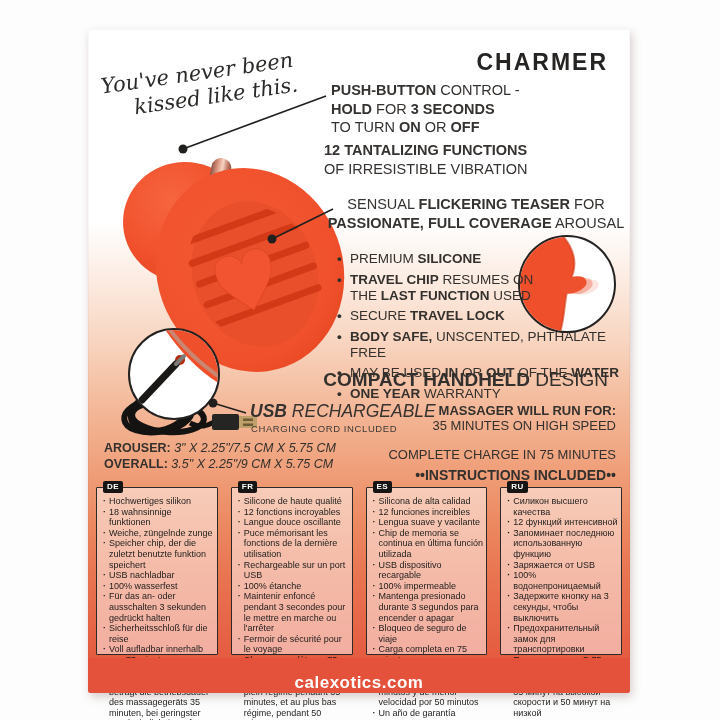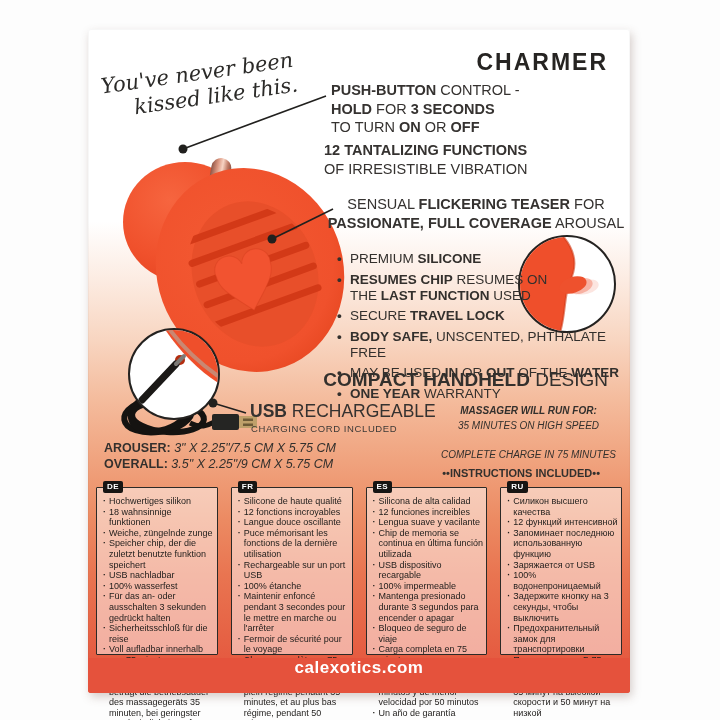--- a/index.html
+++ b/index.html
@@ -17,36 +17,36 @@
     letter-spacing:2px;color:#262422;}
   .co{color:#353230;font-size:14.5px;line-height:18.5px;}
   .co-push{position:absolute;left:243px;top:52px;}
   .co-fn{position:absolute;left:236px;top:112px;width:300px;text-align:left;}
   .co-teaser{position:absolute;left:234px;top:158px;width:308px;text-align:center;margin-top:8px;}
   .feats{position:absolute;left:249px;top:222px;width:302px;font-size:13.5px;line-height:16px;color:#33302d;}
   .feat-item{position:relative;padding-left:13px;margin-bottom:4.5px;}
   .feat-item::before{content:"•";position:absolute;left:0;top:0;font-weight:bold;}
   .design{position:absolute;left:220px;top:340px;width:300px;text-align:right;
     font-size:19px;color:#33302d;}
-  .usb-title{position:absolute;left:162px;top:372px;font-size:17.5px;color:#353230;}
+  .usb-title{position:absolute;left:162px;top:372px;font-size:17.5px;color:#353230;font-style:italic;}
   .usb-sub{position:absolute;left:163px;top:394px;font-size:9.5px;letter-spacing:.6px;color:#3c3936;}
   .dims{position:absolute;left:16px;top:411px;font-size:12.5px;line-height:16px;color:#33302d;}
-  .runtime{position:absolute;right:14px;top:375px;text-align:center;font-size:10px;
-    line-height:14.5px;color:#33302d;font-style:italic;}
-  .instructions{position:absolute;right:30px;top:438px;font-size:11px;font-weight:bold;color:#33302d;}
+  .runtime{position:absolute;right:14px;top:375px;text-align:right;font-size:13px;
+    line-height:14.5px;color:#33302d;}
+  .instructions{position:absolute;right:14px;top:438px;font-size:14px;font-weight:bold;color:#33302d;}
   .lang-row{position:absolute;left:8px;top:458px;width:526px;height:168px;display:flex;gap:13px;}
   .lang-box{flex:1;position:relative;border:1.5px solid #2c2a27;border-radius:1px;
     background:rgba(255,255,255,.5);padding:8px 3px 3px 5px;box-sizing:border-box;}
   .lang-tab{position:absolute;top:-7px;left:6px;background:#171513;color:#fff;font-size:8px;
     font-weight:bold;padding:1px 4px 2px;border-radius:2px;letter-spacing:.5px;}
   .lang-list{margin:0;padding:0;list-style:none;font-size:9px;line-height:10.6px;color:#1f1d1b;}
   .lang-item{position:relative;padding-left:7px;}
   .lang-item::before{content:"·";position:absolute;left:1px;font-weight:bold;}
   .band{position:absolute;left:0;bottom:0;width:100%;height:35px;background:#e5523c;
-    display:flex;align-items:flex-start;justify-content:center;border-radius:0 0 3px 3px;}
+    display:flex;align-items:flex-end;justify-content:center;border-radius:0 0 3px 3px;}
   .website{color:#fff;font-weight:bold;font-size:17px;letter-spacing:.5px;}
   .mag{position:absolute;border-radius:50%;border:2.5px solid #242220;background:#fff;overflow:hidden;}
   #mag-teaser{left:430px;top:206px;width:94px;height:94px;}
   #mag-port{left:40px;top:299px;width:88px;height:88px;}
   svg{display:block;}
   .abs{position:absolute;}
 </style>
 </head>
 <body>
 
@@ -138,21 +138,21 @@
       <line x1="125" y1="374" x2="158" y2="384" stroke="#21201e" stroke-width="1.6"></line>
       <circle cx="125" cy="374" r="4.5" fill="#21201e"></circle>
     </svg>
 
     <div class="co co-push"><span class="b">PUSH-BUTTON</span><span> CONTROL -</span><br><span class="b">HOLD</span><span> FOR </span><span class="b">3 SECONDS</span><br><span>TO TURN </span><span class="b">ON</span><span> OR </span><span class="b">OFF</span></div>
     <div class="co co-fn"><span class="b">12 TANTALIZING FUNCTIONS</span><br><span>OF IRRESISTIBLE VIBRATION</span></div>
     <div class="co co-teaser"><span>SENSUAL </span><span class="b">FLICKERING TEASER</span><span> FOR</span><br><span class="b">PASSIONATE, FULL COVERAGE</span><span> AROUSAL</span></div>
 
     <div class="feats">
         <div class="feat-item"><span>PREMIUM </span><span class="b">SILICONE</span></div>
-        <div class="feat-item"><span class="b">RESUMES CHIP</span><span> RESUMES ON</span><br><span>THE </span><span class="b">LAST FUNCTION</span><span> USED</span></div>
+        <div class="feat-item"><span class="b">TRAVEL CHIP</span><span> RESUMES ON</span><br><span>THE </span><span class="b">LAST FUNCTION</span><span> USED</span></div>
         <div class="feat-item"><span>SECURE </span><span class="b">TRAVEL LOCK</span></div>
         <div class="feat-item"><span class="b">BODY SAFE,</span><span> UNSCENTED, PHTHALATE FREE</span></div>
         <div class="feat-item"><span>MAY BE USED </span><span class="b">IN</span><span> OR </span><span class="b">OUT</span><span> OF THE </span><span class="b">WATER</span></div>
         <div class="feat-item"><span class="b">ONE YEAR</span><span> WARRANTY</span></div>
       </div>
 
     <div class="design"><span class="b">COMPACT HANDHELD</span><span> DESIGN</span></div>
 
     <div class="usb-title"><span class="b">USB</span><span> RECHARGEABLE</span></div>
     <div class="usb-sub">CHARGING CORD INCLUDED</div>

